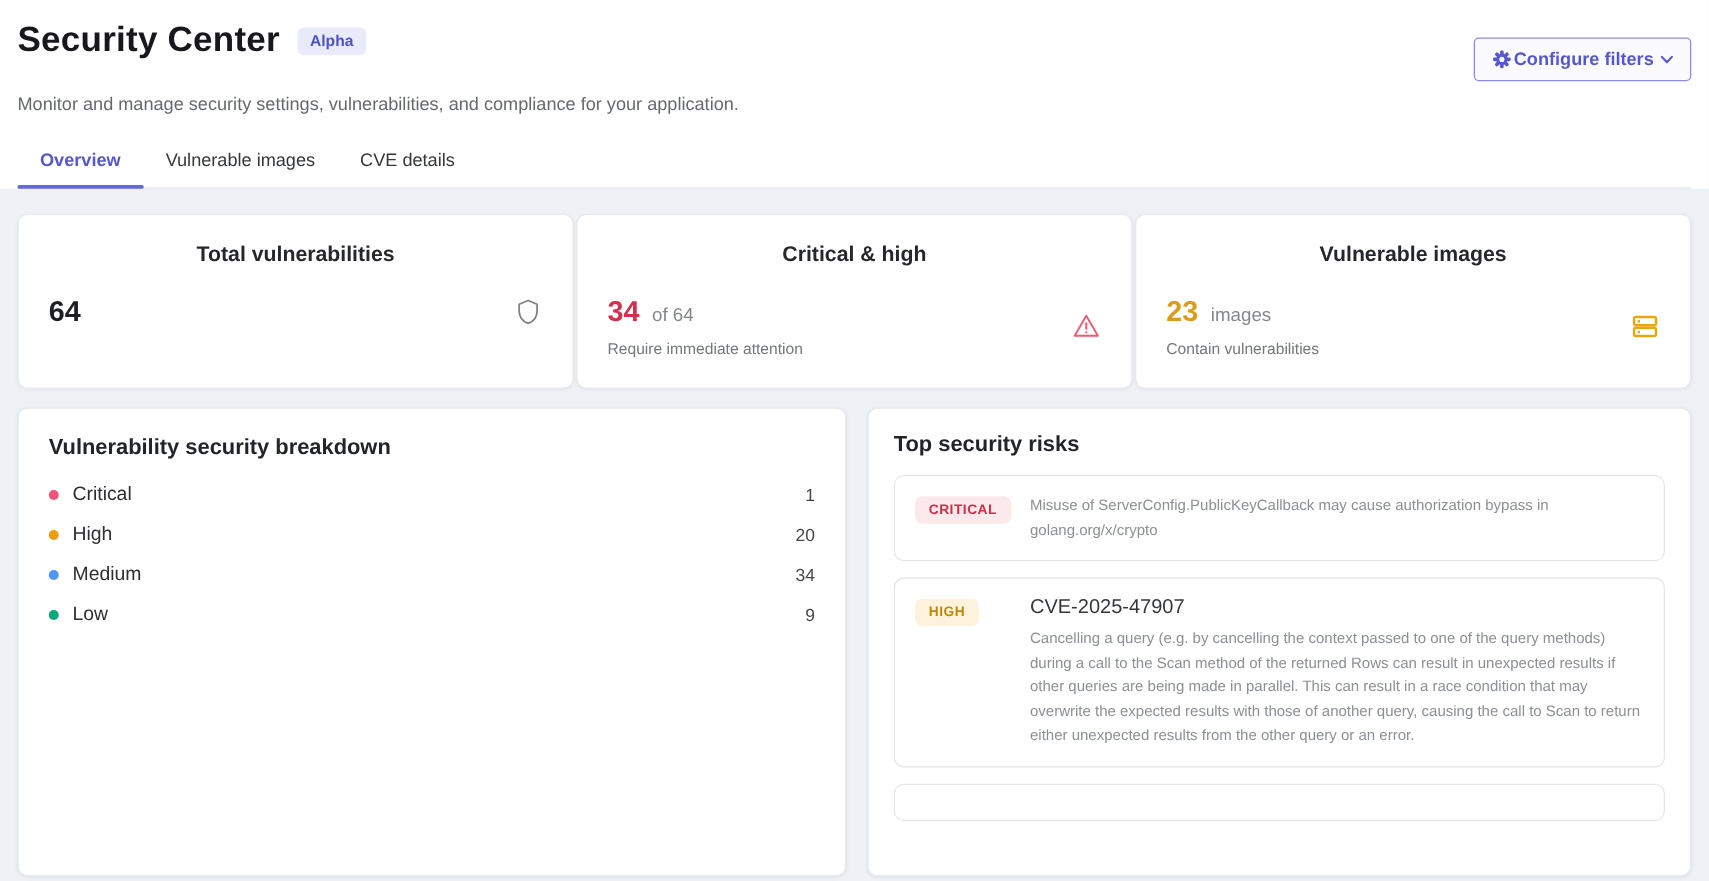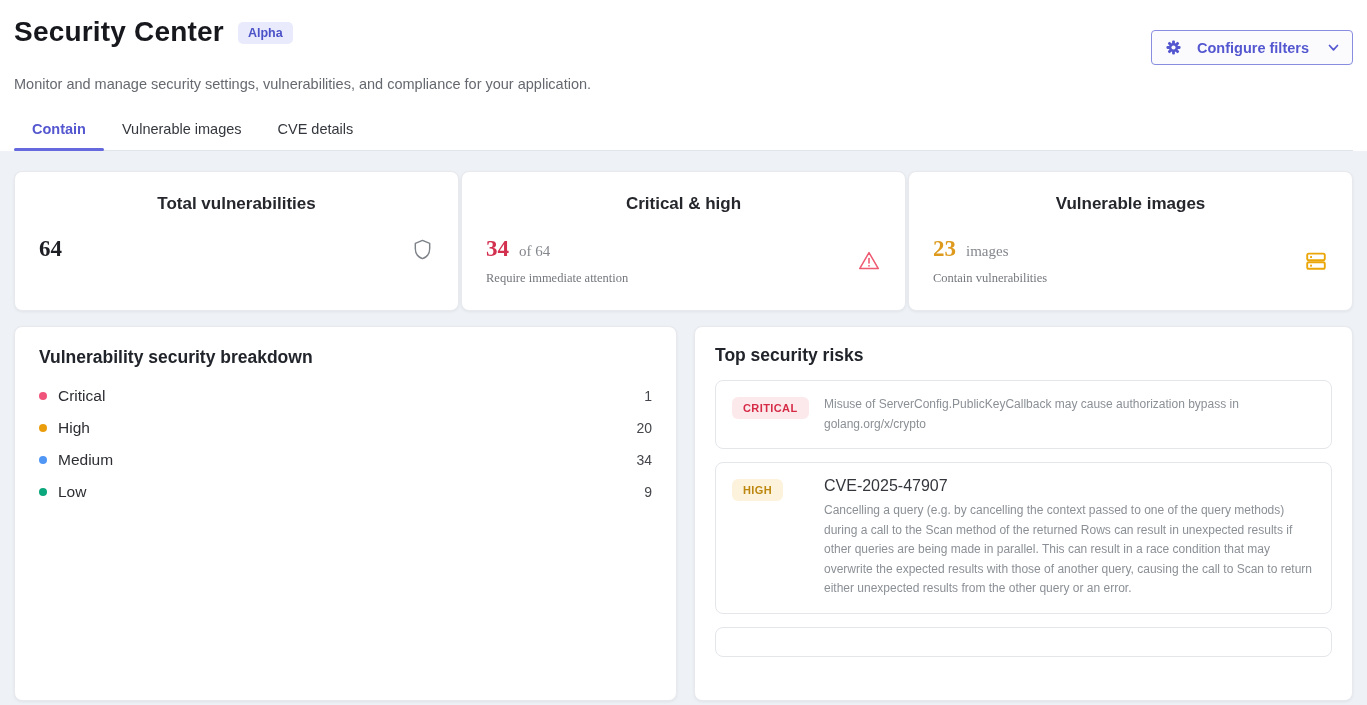--- a/index.html
+++ b/index.html
@@ -13,21 +13,21 @@
   
   .header { background: #fff; padding: 16px 14px 0 14px; }
   .title-row { display: flex; align-items: flex-start; justify-content: space-between; }
   .title-left { display: flex; align-items: center; gap: 14px; }
   .page-title { font-size: 28px; font-weight: 700; color: #17181d; letter-spacing: 0.2px; }
   .alpha-badge {
     background: #e9eafb; color: #4c52c7; font-size: 12.5px; font-weight: 600;
     padding: 4px 10px; border-radius: 5px; margin-top: 2px;
   }
   .configure-btn {
-    display: flex; align-items: center; gap: 15px; margin-top: 14px;
+    display: flex; align-items: center; gap: 1px; margin-top: 14px;
     background: #fbfbfe; border: 1px solid #898de2; border-radius: 4px;
     padding: 8px 13px; cursor: pointer; color: #5457cf;
     font-family: "Liberation Sans", sans-serif; font-size: 14.5px; font-weight: 700;
   }
   .subtitle { font-size: 14.5px; color: #65696f; margin-top: 11px; }
 
   .tabs { display: flex; margin-top: 20px; border-bottom: 1px solid #e1e4e9; }
   .tab {
     font-size: 14.5px; padding: 9px 18px 13px 18px; cursor: pointer;
     color: #34373d; position: relative;
@@ -41,21 +41,21 @@
   
   .content { padding: 20px 14px 0 14px; }
 
   .stats-row { display: grid; grid-template-columns: 1fr 1fr 1fr; gap: 2px; }
   .stat-card {
     background: #fff; border: 1px solid #e7e9ed; border-radius: 8px;
     height: 140px; padding: 22px 24px 0 24px;
     box-shadow: 0 1px 3px rgba(20,24,34,0.06);
   }
   .stat-title { text-align: center; font-size: 17px; font-weight: 600; color: #25272c; }
-  .stat-body { display: flex; align-items: center; justify-content: space-between; margin-top: 22px; font-family: Liberation Serif, serif; }
+  .stat-body { display: flex; align-items: center; justify-content: space-between; margin-top: 22px; }
   .stat-numline { display: flex; align-items: baseline; gap: 10px; }
   .stat-number { font-size: 23px; font-weight: 700; color: #1d1f24; }
   .stat-number.red { color: #d32f4e; }
   .stat-number.orange { color: #dd9a1c; }
   .stat-suffix { font-size: 15px; color: #84878d; }
   .stat-sub { font-size: 12.5px; color: #74777d; margin-top: 9px; }
 
   .panels-row { display: grid; grid-template-columns: 1fr 0.994fr; gap: 17px; margin-top: 15px; }
   .panel {
     background: #fff; border: 1px solid #e7e9ed; border-radius: 8px;
@@ -117,21 +117,21 @@
       <span>Configure filters</span>
       <span style="margin-left:4px;">
         <svg class="icon-svg" width="11" height="8" viewBox="0 0 11 8">
           <polyline points="1.5,1.5 5.5,5.8 9.5,1.5" fill="none" stroke="#5457cf" stroke-width="1.7" stroke-linecap="round" stroke-linejoin="round"></polyline>
         </svg>
       </span>
     </button>
   </div>
   <div class="subtitle">Monitor and manage security settings, vulnerabilities, and compliance for your application.</div>
   <div class="tabs">
-    <div class="tab active">Contain</div>
+    <div class="tab active">Overview</div>
     <div class="tab">Vulnerable images</div>
     <div class="tab">CVE details</div>
   </div>
 </div>
 
 <div class="content">
 
   <div class="stats-row">
 
     <div class="stat-card">

